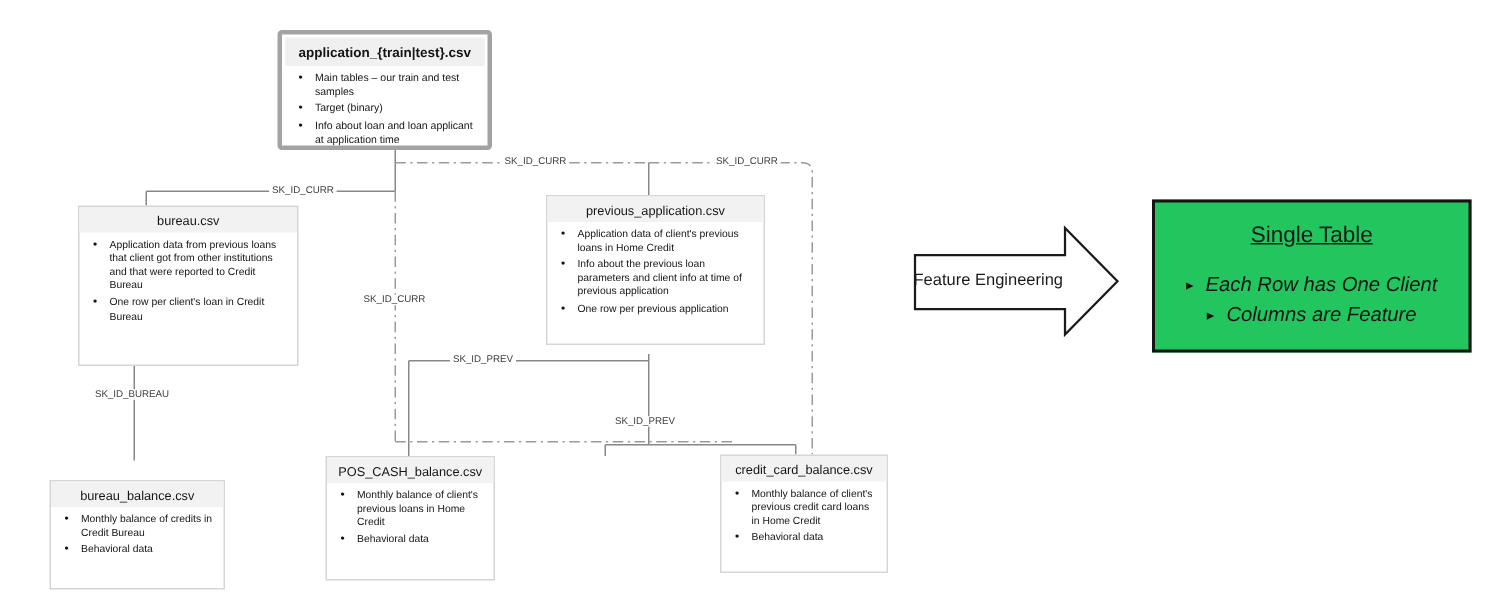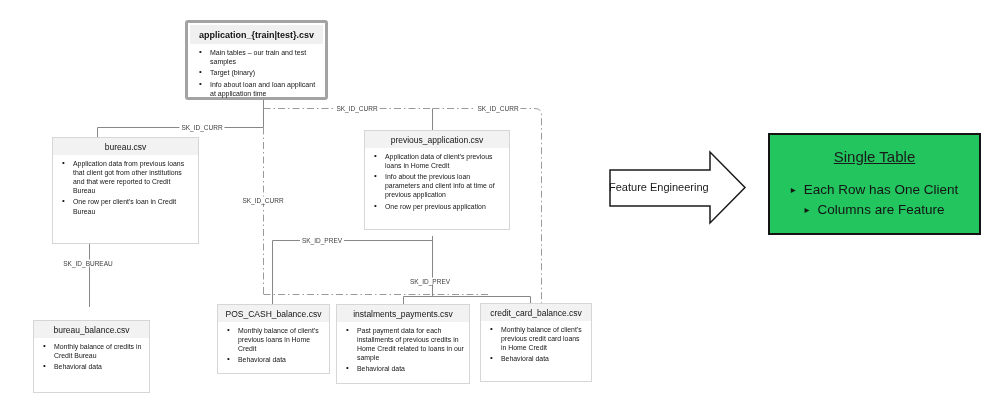--- a/index.html
+++ b/index.html
@@ -14,38 +14,38 @@
   .node ul{margin:4px 3px 3px 0;padding:0 2px 0 9px;list-style:none;}
   .node li{position:relative;padding-left:11px;font-size:6.9px;line-height:1.32;margin-bottom:2px;color:#141414;}
   .node li::before{content:"\2022";position:absolute;left:0;top:-1px;font-size:8px;}
 
   #node-application{left:185px;top:20px;width:143px;height:80px;border:3px solid #a3a3a3;border-radius:3px;padding:2px;}
   #node-application .hd{font-size:9px;font-weight:700;background:#f0f0f0;padding:5px 1px 4px;}
   #node-application li{font-size:7px;}
   #node-bureau{left:30px;top:137px;width:147px;height:107px;margin-left:22px;}
   #node-previous{left:364px;top:130px;width:146px;height:100px;}
   #node-bureau-balance{left:33px;top:320px;width:117px;height:73px;}
-  #node-pos-cash{left:217px;top:304px;width:113px;height:70px;}
+  #node-pos-cash{left:217px;top:304px;width:113px;height:83px;}
   #node-instalments{left:336px;top:304px;width:134px;height:80px;}
   #node-credit-card{left:480px;top:303px;width:112px;height:79px;}
 
   
   .edge-label{position:absolute;transform:translate(-50%,-50%);font-size:6.5px;color:#3d3d3d;
               background:#fff;padding:0 2px;white-space:nowrap;}
 
   
   .fe-arrow{position:absolute;left:605px;top:148px;}
   .fe-label{position:absolute;left:609px;top:181px;width:112px;text-align:left;
             font-size:11px;color:#1a1a1a;line-height:13px;}
 
   
   .result-box{position:absolute;left:768px;top:133px;width:213px;height:102px;
               border:2px solid #141414;box-sizing:border-box;background:#22c55e;text-align:center;}
   .result-title{font-size:15px;text-decoration:underline;margin-top:13px;}
-  .result-box ul{list-style:none;margin:15px 0 0;padding:0;}
+  .result-box ul{list-style:none;margin:15px 0 0;padding:0;font-style:italic;}
   .result-box li{font-size:13.5px;line-height:1.5;color:#141414;}
   .result-box li::before{content:"\25B8";font-size:10px;margin-right:8px;position:relative;top:-1px;}
 </style>
 </head>
 <body>
 
 <div class="canvas">
 
   <svg class="wires" width="1000" height="409">
 
@@ -106,27 +106,20 @@
   </div>
 
   <div class="node" id="node-pos-cash">
     <div class="hd">POS_CASH_balance.csv</div>
     <ul>
       <li>Monthly balance of client's previous loans in Home Credit</li>
       <li>Behavioral data</li>
     </ul>
   </div>
 
-  <div class="node" id="node-instalments">
-    <div class="hd">instalments_payments.csv</div>
-    <ul>
-      <li>Past payment data for each installments of previous credits in Home Credit related to loans in our sample</li>
-      <li>Behavioral data</li>
-    </ul>
-  </div>
 
   <div class="node" id="node-credit-card">
     <div class="hd">credit_card_balance.csv</div>
     <ul>
       <li>Monthly balance of client's previous credit card loans in Home Credit</li>
       <li>Behavioral data</li>
     </ul>
   </div>
 
   <span class="edge-label" style="left:202px;top:127px;">SK_ID_CURR</span>

